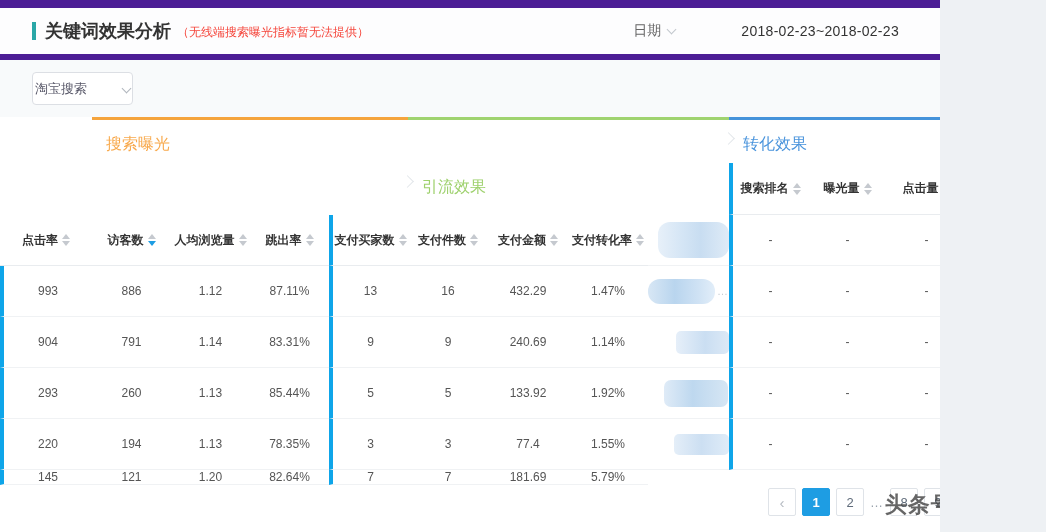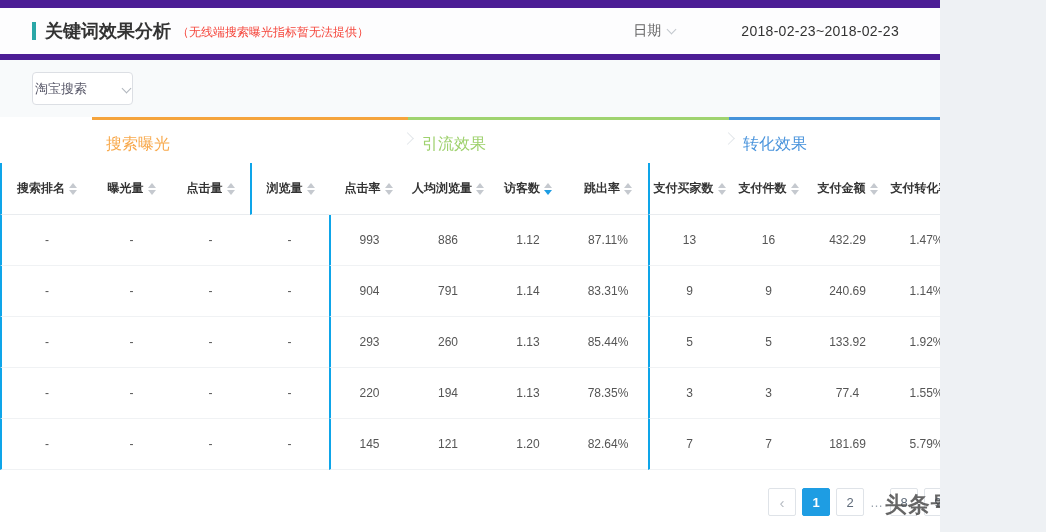--- a/index.html
+++ b/index.html
@@ -43,21 +43,21 @@
   .gt1 { grid-column:2/6; color:#f8a94c; }
   .gt2 { grid-column:6/10; color:#9ed16d; }
   .gt3 { grid-column:10/14; color:#4a94dc; }
   .notch { position:absolute; left:-5px; top:14px; width:9px; height:9px; background:#fff;
            border-top:1px solid #e2e6ea; border-right:1px solid #e2e6ea; transform:rotate(45deg); }
   .h { display:flex; align-items:center; justify-content:center; font-size:12px; font-weight:bold;
        color:#333; border-bottom:1px solid #e9ecef; cursor:pointer; }
   .h.kw { cursor:default; }
   .c { display:flex; align-items:center; justify-content:center; font-size:12px; color:#555;
        border-bottom:1px solid #f0f2f4; }
-  .gl { border-left:2px solid #0ea5e9; }
+  .gl { border-left:4px solid #0ea5e9; }
   .kwcell { justify-content:flex-start; overflow:visible; }
 
   
   .sort { display:inline-flex; flex-direction:column; margin-left:4px; gap:2px; }
   .sort i { width:0; height:0; border-left:4px solid transparent; border-right:4px solid transparent; display:block; }
   .sort .up { border-bottom:5px solid #c5c9cf; }
   .sort .down { border-top:5px solid #c5c9cf; }
   .sort.desc .down { border-top-color:#1e9de3; }
 
   
@@ -121,28 +121,28 @@
     </div>
 
     <div class="bar g1"></div>
     <div class="bar g2"></div>
     <div class="bar g3"></div>
 
     <div class="grid">
 
       <div></div>
       <div class="gt gt1">搜索曝光</div>
+      <div class="gt gt3">
+        <span class="notch"></span>
+        <span>转化效果</span>
+      </div>
       <div class="gt gt2">
         <span class="notch"></span>
         <span>引流效果</span>
       </div>
-      <div class="gt gt3">
-        <span class="notch"></span>
-        <span>转化效果</span>
-      </div>
 
       <div class="h gl">
           <span>搜索排名</span>
           <span class="sort">
             <i class="up"></i>
             <i class="down"></i>
           </span>
         </div>
       <div class="h">
           <span>曝光量</span>
@@ -166,29 +166,29 @@
           </span>
         </div>
       <div class="h">
           <span>点击率</span>
           <span class="sort">
             <i class="up"></i>
             <i class="down"></i>
           </span>
         </div>
       <div class="h">
-          <span>人均浏览量</span>
-          <span class="sort">
-            <i class="up"></i>
-            <i class="down"></i>
-          </span>
-        </div>
-      <div class="h">
           <span>访客数</span>
           <span class="sort desc">
+            <i class="up"></i>
+            <i class="down"></i>
+          </span>
+        </div>
+      <div class="h">
+          <span>人均浏览量</span>
+          <span class="sort">
             <i class="up"></i>
             <i class="down"></i>
           </span>
         </div>
       <div class="h">
           <span>跳出率</span>
           <span class="sort">
             <i class="up"></i>
             <i class="down"></i>
           </span>

